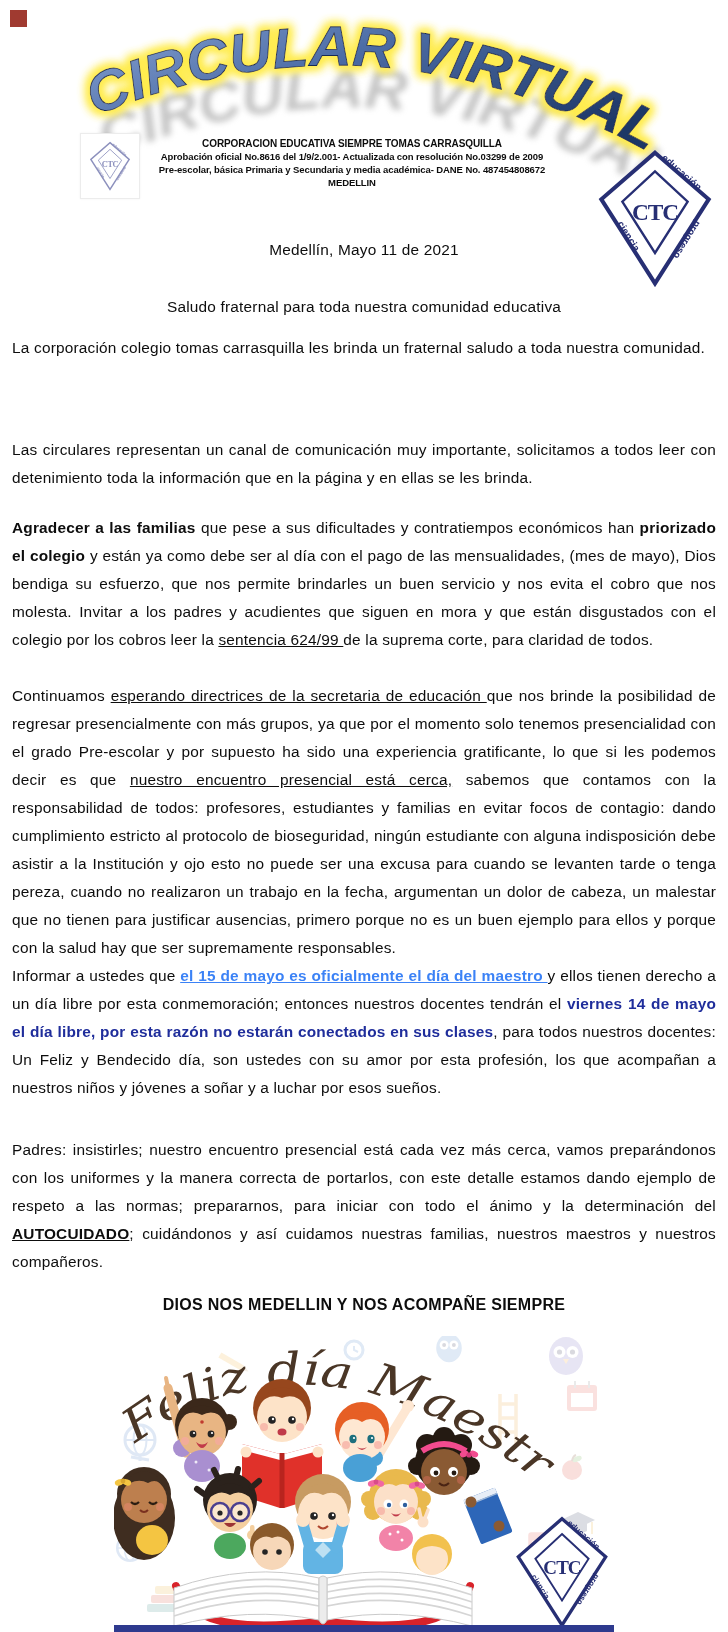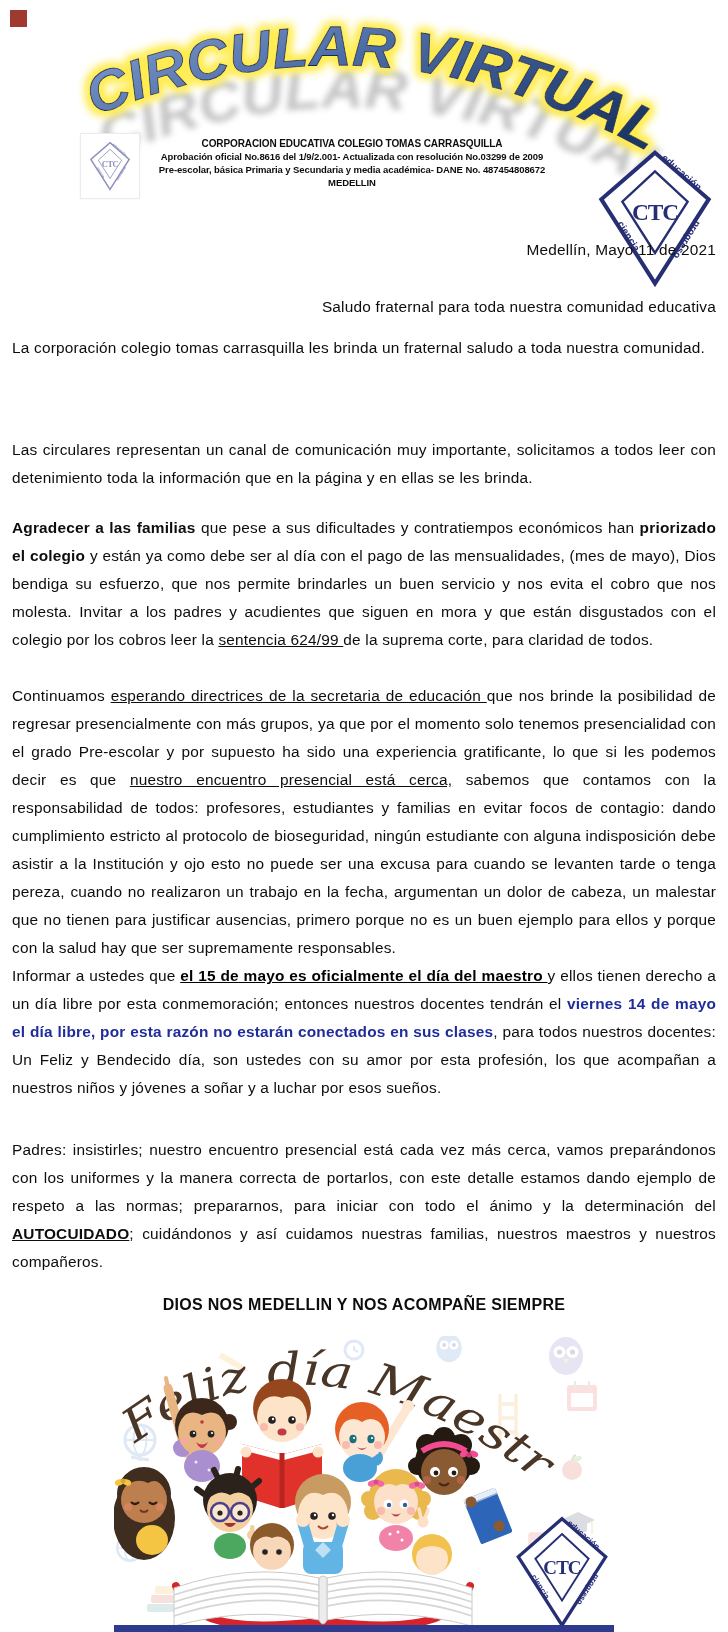--- a/index.html
+++ b/index.html
@@ -17,26 +17,26 @@
   .logo-big{position:absolute;left:596px;top:148px;width:118px;height:140px;color:#272f74;}
   .logo-illus{position:absolute;left:514px;top:1515px;width:96px;height:114px;color:#272f74;}
 
   .school-header{position:absolute;left:134px;top:137px;width:436px;text-align:center;
                  font-weight:bold;line-height:13px;letter-spacing:-0.1px;}
   .school-header .h1{font-size:10px;}
   .school-header .h2{font-size:9.5px;}
 
   .para{position:absolute;left:12px;width:704px;margin:0;font-size:15.4px;line-height:28px;
         letter-spacing:0.2px;text-align:justify;}
-  .line{text-align:right;}
+  .line{text-align:center;}
   .b{font-weight:bold;}
   .u{text-decoration:underline;}
   .bu{font-weight:bold;text-decoration:underline;}
   .blue-b{color:#1f2d9b;font-weight:bold;}
-  .blue-bu{color:#000000;font-weight:bold;text-decoration:underline;}
+  .blue-bu{color:#3b82f6;font-weight:bold;text-decoration:underline;}
   .closing{position:absolute;left:12px;width:704px;margin:0;text-align:center;
            font-weight:bold;font-size:16px;letter-spacing:0.3px;}
 
   .illus{position:absolute;left:114px;top:1336px;width:500px;height:296px;}
   .footer-bar{position:absolute;left:114px;top:1625px;width:500px;height:7px;background:#2e3a8e;}
 </style>
 </head>
 <body>
 
 <div class="page">
@@ -87,21 +87,21 @@
     </text>
   </svg>
 
   <div class="logo-card">
     <svg class="logo-mini" viewBox="0 0 100 120">
         <use href="#ctc-logo"></use>
       </svg>
   </div>
 
   <div class="school-header">
-    <div class="h1">CORPORACION EDUCATIVA COLEGIO TOMAS CARRASQUILLA</div>
+    <div class="h1">CORPORACION EDUCATIVA SIEMPRE TOMAS CARRASQUILLA</div>
     <div class="h2">Aprobación oficial No.8616 del 1/9/2.001- Actualizada con resolución No.03299 de 2009</div>
     <div class="h2">Pre-escolar, básica Primaria y Secundaria y media académica- DANE No. 487454808672</div>
     <div class="h2">MEDELLIN</div>
   </div>
 
   <svg class="logo-big" viewBox="0 0 100 120">
       <use href="#ctc-logo"></use>
     </svg>
 
   <p class="para line" style="top:236px">Medellín, Mayo 11 de 2021</p>

